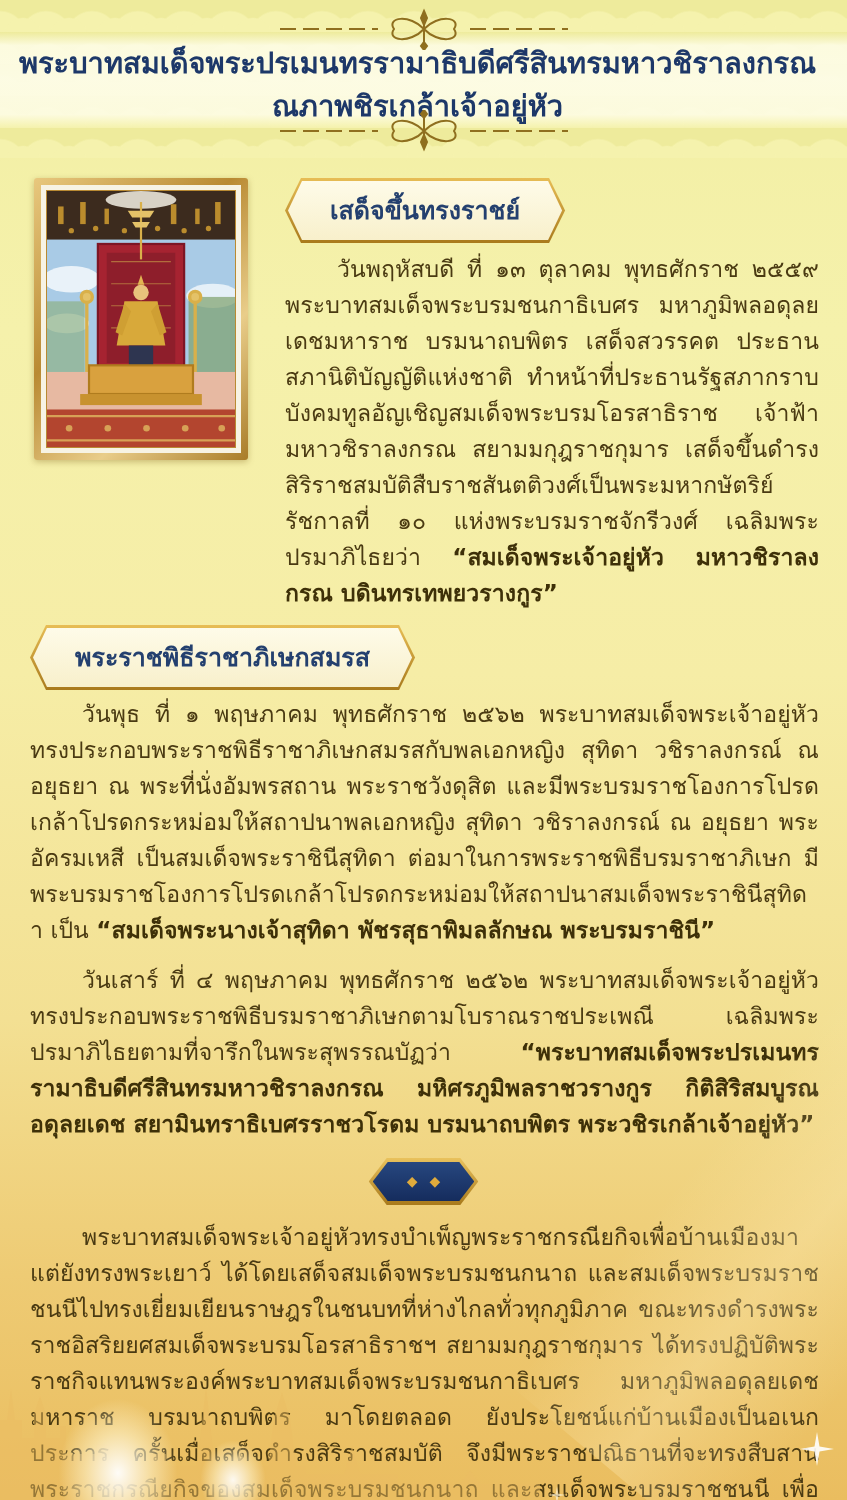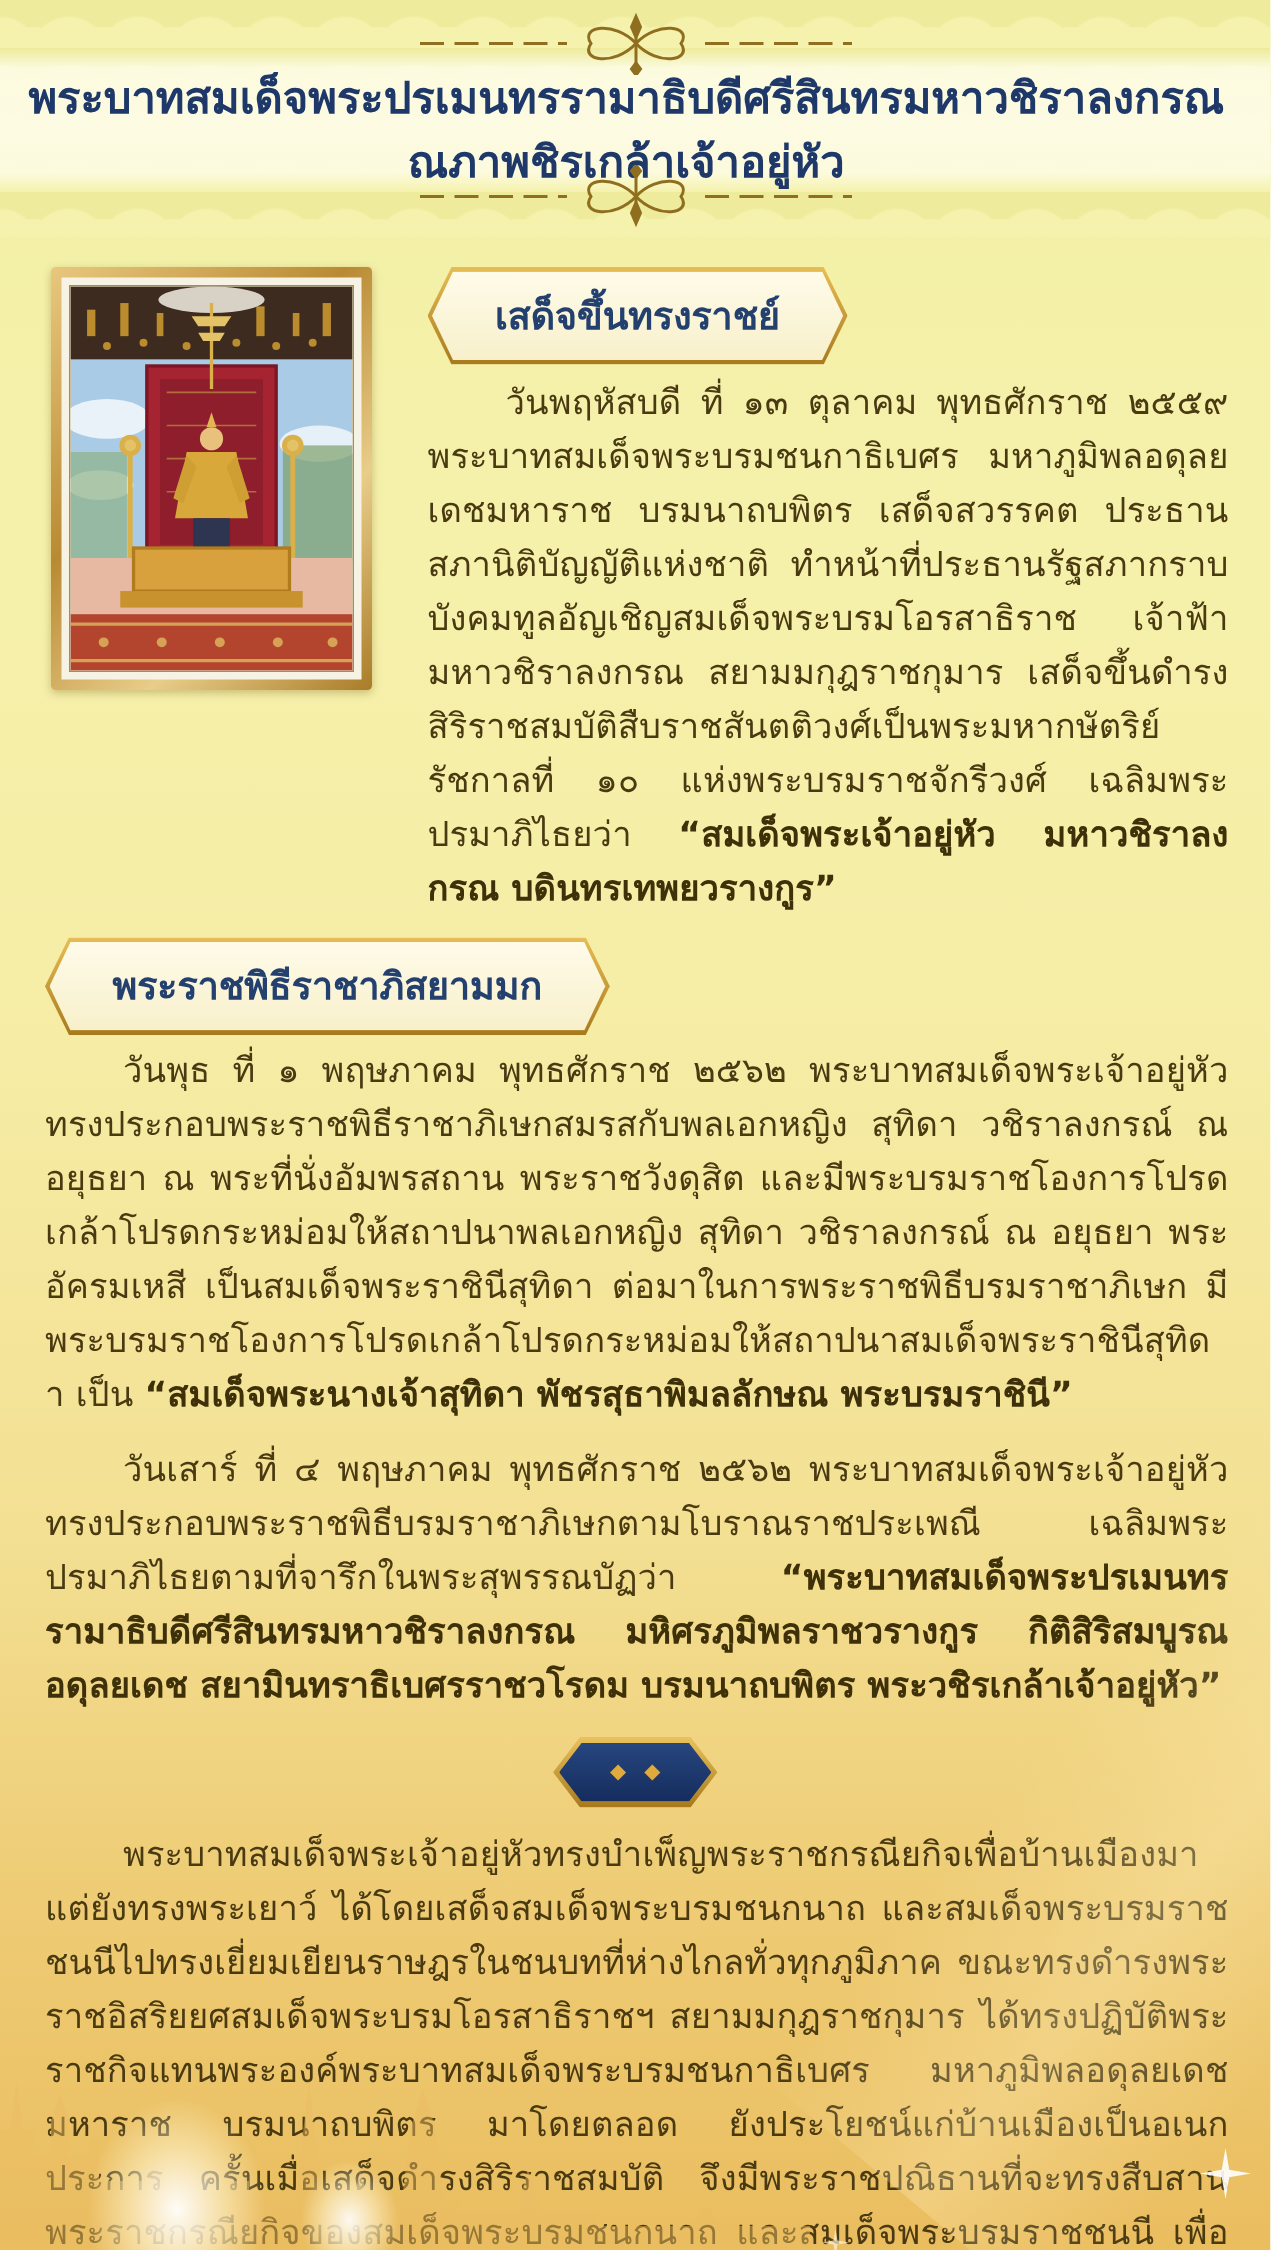--- a/index.html
+++ b/index.html
@@ -24,21 +24,21 @@
   }
   .title-band {
     position:absolute; left:0; right:0; top:32px; height:96px;
     background:linear-gradient(180deg, rgba(253,252,225,0) 0%, rgba(253,252,228,.9) 14%, rgba(253,252,230,.95) 50%, rgba(253,252,228,.9) 86%, rgba(253,252,225,0) 100%);
   }
   .flourish { position:absolute; left:50%; transform:translateX(-50%); width:300px; height:42px; }
   .flourish.top { top:8px; }
   .flourish.bottom { top:110px; transform:translateX(-50%) scaleY(-1); }
   .page-title {
     position:absolute; top:44px; left:0; right:12px; text-align:center;
-    color:#1d3869; font-weight:700; font-size:29px; line-height:43px;
+    color:#1d3869; font-weight:700; font-size:29px; line-height:43px;font-family:Liberation Mono, monospace;
   }
 
   
   .row { display:flex; gap:14px; margin:20px 28px 0 34px; }
   .col { flex:1; min-width:0;margin-left:23px; }
 
   .portrait-frame {
     width:214px; height:282px; flex:0 0 214px;
     background:linear-gradient(135deg,#e8c87e,#b98a33 40%,#e9cd8a 70%,#a97c28);
     padding:7px; border-radius:3px;
@@ -205,21 +205,21 @@
     <div class="col">
       <div class="pill">
         <div class="pill-in">เสด็จขึ้นทรงราชย์</div>
       </div>
       <p class="para"><span>วันพฤหัสบดี ที่ ๑๓ ตุลาคม พุทธศักราช ๒๕๕๙ พระบาทสมเด็จพระบรมชนกาธิเบศร มหาภูมิพลอดุลยเดชมหาราช บรมนาถบพิตร เสด็จสวรรคต ประธานสภานิติบัญญัติแห่งชาติ ทำหน้าที่ประธานรัฐสภากราบบังคมทูลอัญเชิญสมเด็จพระบรมโอรสาธิราช เจ้าฟ้ามหาวชิราลงกรณ สยามมกุฎราชกุมาร เสด็จขึ้นดำรงสิริราชสมบัติสืบราชสันตติวงศ์เป็นพระมหากษัตริย์ รัชกาลที่ ๑๐ แห่งพระบรมราชจักรีวงศ์ เฉลิมพระปรมาภิไธยว่า </span><b>“สมเด็จพระเจ้าอยู่หัว มหาวชิราลงกรณ บดินทรเทพยวรางกูร”</b></p>
     </div>
   </div>
 
   <div class="section">
     <div class="pill">
-      <div class="pill-in">พระราชพิธีราชาภิสยามมก</div>
+      <div class="pill-in">พระราชพิธีราชาภิเษกสมรส</div>
     </div>
     <p class="para"><span>วันพุธ ที่ ๑ พฤษภาคม พุทธศักราช ๒๕๖๒  พระบาทสมเด็จพระเจ้าอยู่หัว ทรงประกอบพระราชพิธีราชาภิเษกสมรสกับพลเอกหญิง สุทิดา วชิราลงกรณ์ ณ อยุธยา ณ พระที่นั่งอัมพรสถาน พระราชวังดุสิต และมีพระบรมราชโองการโปรดเกล้าโปรดกระหม่อมให้สถาปนาพลเอกหญิง สุทิดา วชิราลงกรณ์ ณ อยุธยา พระอัครมเหสี เป็นสมเด็จพระราชินีสุทิดา ต่อมาในการพระราชพิธีบรมราชาภิเษก มีพระบรมราชโองการโปรดเกล้าโปรดกระหม่อมให้สถาปนาสมเด็จพระราชินีสุทิดา เป็น </span><b>“สมเด็จพระนางเจ้าสุทิดา พัชรสุธาพิมลลักษณ พระบรมราชินี”</b></p>
   </div>
 
   <div class="section">
     <p class="para"><span>วันเสาร์ ที่ ๔ พฤษภาคม พุทธศักราช ๒๕๖๒ พระบาทสมเด็จพระเจ้าอยู่หัว ทรงประกอบพระราชพิธีบรมราชาภิเษกตามโบราณราชประเพณี เฉลิมพระปรมาภิไธยตามที่จารึกในพระสุพรรณบัฏว่า </span><b>“พระบาทสมเด็จพระปรเมนทรรามาธิบดีศรีสินทรมหาวชิราลงกรณ มหิศรภูมิพลราชวรางกูร กิติสิริสมบูรณอดุลยเดช สยามินทราธิเบศรราชวโรดม บรมนาถบพิตร พระวชิรเกล้าเจ้าอยู่หัว”</b></p>
   </div>
 
   <div class="badge-wrap">
     <div class="badge">

